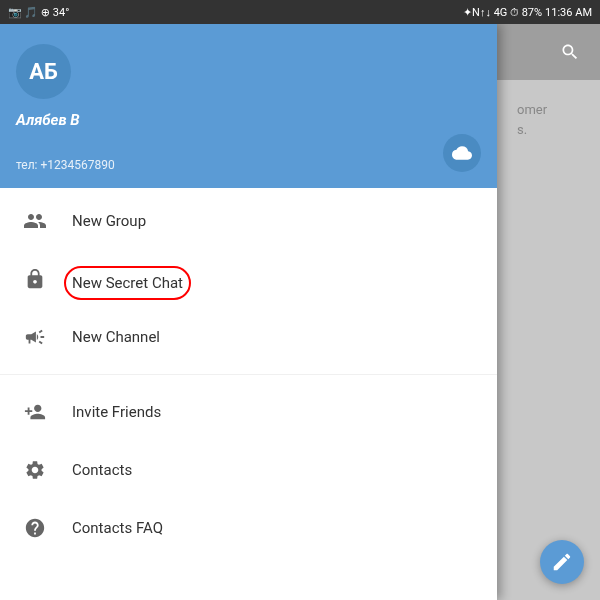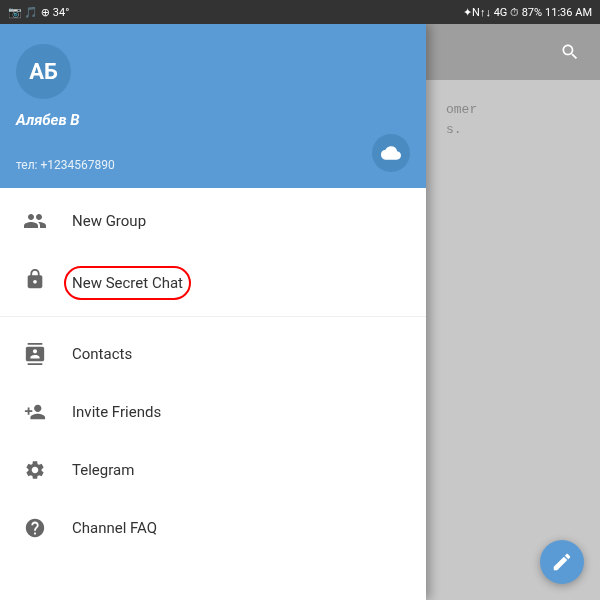--- a/index.html
+++ b/index.html
@@ -36,21 +36,21 @@
     
     .app-container {
       display: flex;
       width: 100%;
       height: 576px;
       position: relative;
     }
 
     
     .drawer {
-      width: 426px;
+      width: 497px;
       height: 100%;
       background: #fff;
       position: relative;
       z-index: 10;
       display: flex;
       flex-direction: column;
       box-shadow: 4px 0 10px rgba(0,0,0,0.3);
     }
 
     
@@ -184,21 +184,20 @@
       color: #fff;
       font-size: 18px;
       cursor: pointer;
     }
 
     .chat-content {
       padding: 20px;
       color: #888;
       font-size: 13px;
       line-height: 1.5;
-      font-family: Liberation Mono, monospace;
     }
 
     .fab-btn {
       position: absolute;
       bottom: 16px;
       right: 16px;
       width: 44px;
       height: 44px;
       border-radius: 50%;
       background: #5b9bd5;
@@ -263,57 +262,57 @@
           <svg width="22" height="22" viewBox="0 0 24 24" fill="#666">
             <path d="M18 8h-1V6c0-2.76-2.24-5-5-5S7 3.24 7 6v2H6c-1.1 0-2 .9-2 2v10c0 1.1.9 2 2 2h12c1.1 0 2-.9 2-2V10c0-1.1-.9-2-2-2zm-6 9c-1.1 0-2-.9-2-2s.9-2 2-2 2 .9 2 2-.9 2-2 2zm3.1-9H8.9V6c0-1.71 1.39-3.1 3.1-3.1 1.71 0 3.1 1.39 3.1 3.1v2z"></path>
           </svg>
         </div>
         <span class="menu-label">
           <span>New Secret Chat</span>
           <span class="red-oval"></span>
         </span>
       </div>
 
+      <div class="menu-item">
+        <div class="menu-icon">
+          <svg width="22" height="22" viewBox="0 0 24 24" fill="#666">
+            <path d="M18 11v2h4v-2h-4zm-2 6.61c.96.71 2.21 1.65 3.2 2.39.4-.53.8-1.07 1.2-1.6-.99-.74-2.24-1.68-3.2-2.4-.4.54-.8 1.08-1.2 1.61zM20.4 5.6c-.4-.53-.8-1.07-1.2-1.6-.99.74-2.24 1.68-3.2 2.4.4.53.8 1.07 1.2 1.6.96-.72 2.21-1.65 3.2-2.4zM4 9c-1.1 0-2 .9-2 2v2c0 1.1.9 2 2 2h1v4h2v-4h1l5 3V6L8 9H4zm11.5 3c0-1.33-.58-2.53-1.5-3.35v6.69c.92-.81 1.5-2.01 1.5-3.34z"></path>
+          </svg>
+        </div>
+        <span class="menu-label">New Channel</span>
+      </div>
 
       <div class="menu-divider"></div>
 
-      <div class="menu-item">
-        <div class="menu-icon">
-          <svg width="22" height="22" viewBox="0 0 24 24" fill="#666">
-            <path d="M20 0H4v2h16V0zM4 24h16v-2H4v2zM20 4H4c-1.1 0-2 .9-2 2v12c0 1.1.9 2 2 2h16c1.1 0 2-.9 2-2V6c0-1.1-.9-2-2-2zm-8 2.75c1.24 0 2.25 1.01 2.25 2.25S13.24 11.25 12 11.25 9.75 10.24 9.75 9 10.76 6.75 12 6.75zM17 17H7v-1.5c0-1.67 3.33-2.5 5-2.5s5 .83 5 2.5V17z"></path>
+
+      <div class="menu-item">
+        <div class="menu-icon">
+          <svg width="22" height="22" viewBox="0 0 24 24" fill="#666">
+            <path d="M15 12c2.21 0 4-1.79 4-4s-1.79-4-4-4-4 1.79-4 4 1.79 4 4 4zm-9-2V7H4v3H1v2h3v3h2v-3h3v-2H6zm9 4c-2.67 0-8 1.34-8 4v2h16v-2c0-2.66-5.33-4-8-4z"></path>
+          </svg>
+        </div>
+        <span class="menu-label">Invite Friends</span>
+      </div>
+
+      <div class="menu-item">
+        <div class="menu-icon">
+          <svg width="22" height="22" viewBox="0 0 24 24" fill="#666">
+            <path d="M19.14,12.94c0.04-0.3,0.06-0.61,0.06-0.94c0-0.32-0.02-0.64-0.07-0.94l2.03-1.58c0.18-0.14,0.23-0.41,0.12-0.61 l-1.92-3.32c-0.12-0.22-0.37-0.29-0.59-0.22l-2.39,0.96c-0.5-0.38-1.03-0.7-1.62-0.94L14.4,2.81c-0.04-0.24-0.24-0.41-0.48-0.41 h-3.84c-0.24,0-0.43,0.17-0.47,0.41L9.25,5.35C8.66,5.59,8.12,5.92,7.63,6.29L5.24,5.33c-0.22-0.08-0.47,0-0.59,0.22L2.74,8.87 C2.62,9.08,2.66,9.34,2.86,9.48l2.03,1.58C4.84,11.36,4.8,11.69,4.8,12s0.02,0.64,0.07,0.94l-2.03,1.58 c-0.18,0.14-0.23,0.41-0.12,0.61l1.92,3.32c0.12,0.22,0.37,0.29,0.59,0.22l2.39-0.96c0.5,0.38,1.03,0.7,1.62,0.94l0.36,2.54 c0.05,0.24,0.24,0.41,0.48,0.41h3.84c0.24,0,0.44-0.17,0.47-0.41l0.36-2.54c0.59-0.24,1.13-0.56,1.62-0.94l2.39,0.96 c0.22,0.08,0.47,0,0.59-0.22l1.92-3.32c0.12-0.22,0.07-0.47-0.12-0.61L19.14,12.94z M12,15.6c-1.98,0-3.6-1.62-3.6-3.6 s1.62-3.6,3.6-3.6s3.6,1.62,3.6,3.6S13.98,15.6,12,15.6z"></path>
           </svg>
         </div>
         <span class="menu-label">Contacts</span>
       </div>
 
       <div class="menu-item">
         <div class="menu-icon">
           <svg width="22" height="22" viewBox="0 0 24 24" fill="#666">
-            <path d="M15 12c2.21 0 4-1.79 4-4s-1.79-4-4-4-4 1.79-4 4 1.79 4 4 4zm-9-2V7H4v3H1v2h3v3h2v-3h3v-2H6zm9 4c-2.67 0-8 1.34-8 4v2h16v-2c0-2.66-5.33-4-8-4z"></path>
-          </svg>
-        </div>
-        <span class="menu-label">Invite Friends</span>
-      </div>
-
-      <div class="menu-item">
-        <div class="menu-icon">
-          <svg width="22" height="22" viewBox="0 0 24 24" fill="#666">
-            <path d="M19.14,12.94c0.04-0.3,0.06-0.61,0.06-0.94c0-0.32-0.02-0.64-0.07-0.94l2.03-1.58c0.18-0.14,0.23-0.41,0.12-0.61 l-1.92-3.32c-0.12-0.22-0.37-0.29-0.59-0.22l-2.39,0.96c-0.5-0.38-1.03-0.7-1.62-0.94L14.4,2.81c-0.04-0.24-0.24-0.41-0.48-0.41 h-3.84c-0.24,0-0.43,0.17-0.47,0.41L9.25,5.35C8.66,5.59,8.12,5.92,7.63,6.29L5.24,5.33c-0.22-0.08-0.47,0-0.59,0.22L2.74,8.87 C2.62,9.08,2.66,9.34,2.86,9.48l2.03,1.58C4.84,11.36,4.8,11.69,4.8,12s0.02,0.64,0.07,0.94l-2.03,1.58 c-0.18,0.14-0.23,0.41-0.12,0.61l1.92,3.32c0.12,0.22,0.37,0.29,0.59,0.22l2.39-0.96c0.5,0.38,1.03,0.7,1.62,0.94l0.36,2.54 c0.05,0.24,0.24,0.41,0.48,0.41h3.84c0.24,0,0.44-0.17,0.47-0.41l0.36-2.54c0.59-0.24,1.13-0.56,1.62-0.94l2.39,0.96 c0.22,0.08,0.47,0,0.59-0.22l1.92-3.32c0.12-0.22,0.07-0.47-0.12-0.61L19.14,12.94z M12,15.6c-1.98,0-3.6-1.62-3.6-3.6 s1.62-3.6,3.6-3.6s3.6,1.62,3.6,3.6S13.98,15.6,12,15.6z"></path>
-          </svg>
-        </div>
-        <span class="menu-label">Telegram</span>
-      </div>
-
-      <div class="menu-item">
-        <div class="menu-icon">
-          <svg width="22" height="22" viewBox="0 0 24 24" fill="#666">
             <path d="M12 2C6.48 2 2 6.48 2 12s4.48 10 10 10 10-4.48 10-10S17.52 2 12 2zm1 17h-2v-2h2v2zm2.07-7.75l-.9.92C13.45 12.9 13 13.5 13 15h-2v-.5c0-1.1.45-2.1 1.17-2.83l1.24-1.26c.37-.36.59-.86.59-1.41 0-1.1-.9-2-2-2s-2 .9-2 2H8c0-2.21 1.79-4 4-4s4 1.79 4 4c0 .88-.36 1.68-.93 2.25z"></path>
           </svg>
         </div>
-        <span class="menu-label">Channel FAQ</span>
+        <span class="menu-label">Contacts FAQ</span>
       </div>
 
     </div>
   </div>
 
   <div class="chat-panel">
     <div class="chat-panel-header">
       <div class="search-btn">
         <svg width="20" height="20" viewBox="0 0 24 24" fill="white">
           <path d="M15.5 14h-.79l-.28-.27C15.41 12.59 16 11.11 16 9.5 16 5.91 13.09 3 9.5 3S3 5.91 3 9.5 5.91 16 9.5 16c1.61 0 3.09-.59 4.23-1.57l.27.28v.79l5 4.99L20.49 19l-4.99-5zm-6 0C7.01 14 5 11.99 5 9.5S7.01 5 9.5 5 14 7.01 14 9.5 11.99 14 9.5 14z"></path>

